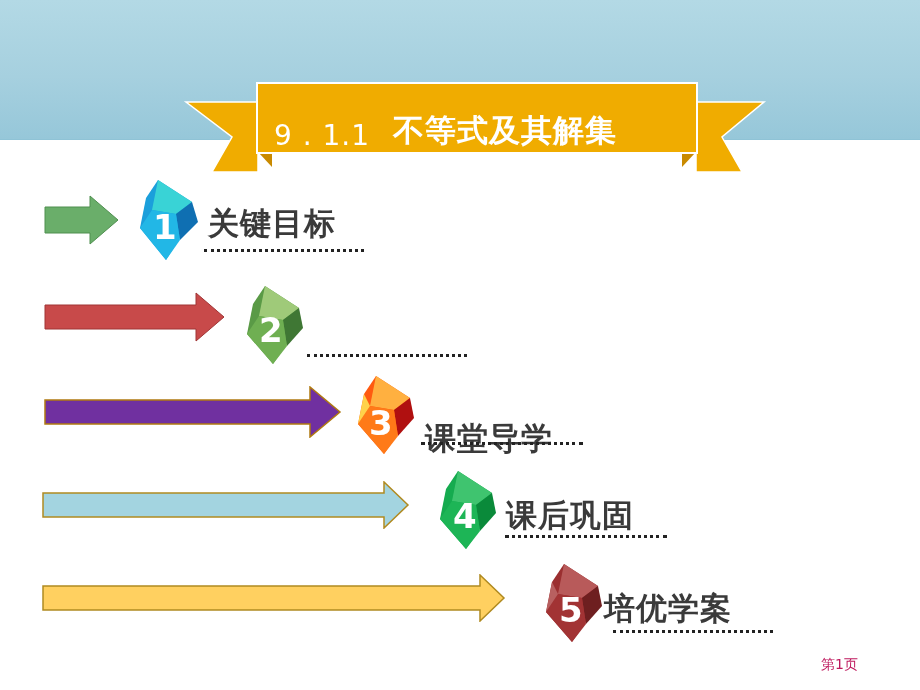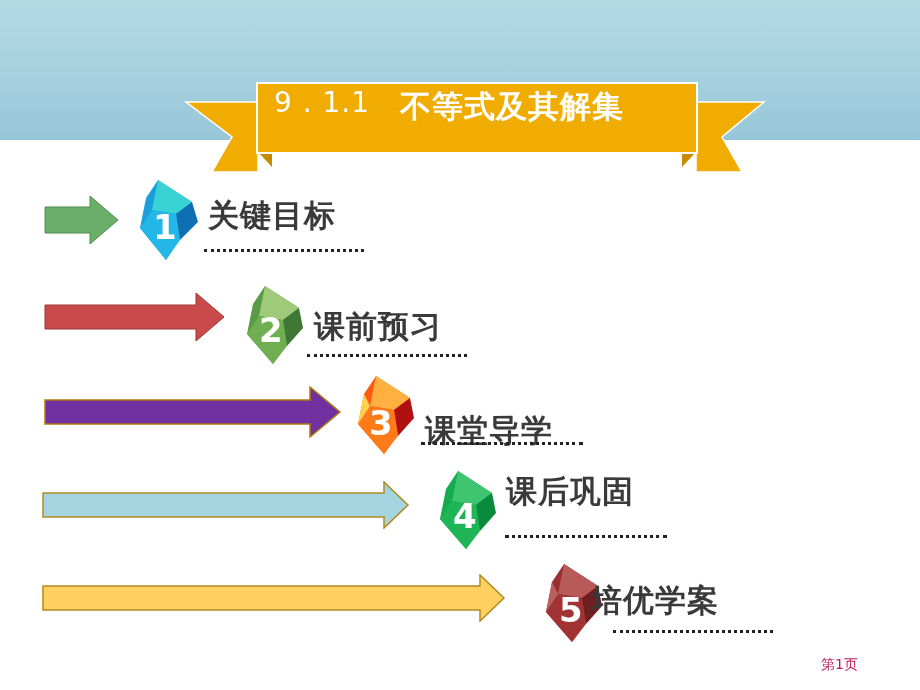--- a/index.html
+++ b/index.html
@@ -1,26 +1,26 @@
 <!DOCTYPE html>
 <html><head>
 <meta charset="utf-8">
 <style>
   html,body{margin:0;padding:0;}
   body{width:920px;height:690px;position:relative;overflow:hidden;background:#ffffff;font-family:"DejaVu Sans","Liberation Sans",sans-serif;}
   .header-band{position:absolute;left:0;top:0;width:920px;height:139px;background:linear-gradient(180deg,#b3d9e5 0%,#a6d0df 55%,#96c7d9 100%);border-bottom:1px solid #8fc3d6;}
   .ribbon{position:absolute;left:0;top:0;width:920px;height:180px;}
-  .title-text{position:absolute;left:258px;top:86px;width:478px;height:66px;display:flex;align-items:flex-start;}
+  .title-text{position:absolute;left:258px;top:86px;width:478px;height:66px;display:flex;align-items:flex-end;}
   .title-num{color:#ffffff;font-family:"DejaVu Sans",sans-serif;font-size:28px;font-weight:normal;letter-spacing:1px;margin-left:16px;white-space:pre;}
-  .title-main{color:#ffffff;font-size:31px;font-weight:bold;margin-left:30px;letter-spacing:1px;}
+  .title-main{color:#ffffff;font-size:31px;font-weight:bold;margin-left:23px;letter-spacing:1px;}
   .row{position:absolute;left:0;width:920px;height:90px;}
   .arrow{position:absolute;}
   .gem{position:absolute;width:66px;height:80px;}
   .gem-num{position:absolute;color:#ffffff;font-family:"DejaVu Sans",sans-serif;font-weight:bold;font-size:34px;}
-  .label{position:absolute;color:#3a3a3a;font-size:31px;font-weight:bold;letter-spacing:1px;}
+  .label{position:absolute;color:#3a3a3a;font-size:31px;font-weight:bold;letter-spacing:1px;margin-top:8px;}
   .dots{position:absolute;height:4px;border-bottom:3px dotted #222;}
   .page-num{position:absolute;left:821px;top:656px;font-size:14px;color:#be185d;}
 </style>
 </head>
 <body>
 
 <div class="header-band"></div>
 
 <svg class="ribbon" viewBox="0 0 920 180" width="920" height="180">
 
@@ -58,21 +58,20 @@
   <svg class="arrow" style="left:44px;top:12px;" width="182" height="50" viewBox="0 0 182 50">
     <polygon points="1,13 152,13 152,1 180,25 152,49 152,37 1,37" fill="#c84a4a" stroke="#a03535" stroke-width="1"></polygon>
   </svg>
   <svg class="gem" style="left:243px;top:6px;" viewBox="0 0 66 80" width="66" height="80">
     <polygon points="22,0 56,22 44,58 30,78 4,48 10,18" fill="#5a9a46"></polygon>
     <polygon points="22,0 56,22 40,34 16,30" fill="#9fca79"></polygon>
     <polygon points="56,22 60,42 44,60 40,34" fill="#3f7734"></polygon>
     <polygon points="16,30 40,34 44,60 30,78 4,48" fill="#6faf52"></polygon>
   </svg>
   <span class="gem-num" style="left:259px;top:30px;">2</span>
-  <span class="label" style="left:314px;top:26px;">课前预习</span>
   <div class="dots" style="left:307px;top:70px;width:160px;"></div>
 </div>
 
 <div class="row" style="top:370px;">
   <svg class="arrow" style="left:44px;top:16px;" width="298" height="52" viewBox="0 0 298 52">
     <polygon points="1,14 266,14 266,1 296,26 266,51 266,38 1,38" fill="#7030a0" stroke="#b07a10" stroke-width="1.5"></polygon>
   </svg>
   <svg class="gem" style="left:354px;top:6px;" viewBox="0 0 66 80" width="66" height="80">
     <polygon points="22,0 56,22 44,58 30,78 4,48 10,18" fill="#ff5a10"></polygon>
     <polygon points="22,0 56,22 40,34 16,30" fill="#ffb040"></polygon>
@@ -89,33 +88,33 @@
   <svg class="arrow" style="left:42px;top:16px;" width="368" height="48" viewBox="0 0 368 48">
     <polygon points="1,12 342,12 342,1 366,24 342,47 342,36 1,36" fill="#a3d4e0" stroke="#b08a20" stroke-width="1.5"></polygon>
   </svg>
   <svg class="gem" style="left:436px;top:6px;" viewBox="0 0 66 80" width="66" height="80">
     <polygon points="22,0 56,22 44,58 30,78 4,48 10,18" fill="#15ab4f"></polygon>
     <polygon points="22,0 56,22 40,34 16,30" fill="#3fc46f"></polygon>
     <polygon points="56,22 60,42 44,60 40,34" fill="#0a8a3a"></polygon>
     <polygon points="16,30 40,34 44,60 30,78 4,48" fill="#1db556"></polygon>
   </svg>
   <span class="gem-num" style="left:453px;top:31px;">4</span>
-  <span class="label" style="left:506px;top:6px;">课后巩固</span>
+  <span class="label" style="left:506px;top:22px;">课后巩固</span>
   <div class="dots" style="left:505px;top:66px;width:162px;"></div>
 </div>
 
 <div class="row" style="top:560px;">
   <svg class="arrow" style="left:42px;top:14px;" width="464" height="48" viewBox="0 0 464 48">
     <polygon points="1,12 438,12 438,1 462,24 438,47 438,36 1,36" fill="#ffd060" stroke="#b08a20" stroke-width="1.5"></polygon>
   </svg>
   <svg class="gem" style="left:542px;top:4px;" viewBox="0 0 66 80" width="66" height="80">
     <polygon points="22,0 56,22 44,58 30,78 4,48 10,18" fill="#9b2f30"></polygon>
     <polygon points="22,0 56,22 40,34 16,30" fill="#b85a5a"></polygon>
     <polygon points="56,22 60,42 44,60 40,34" fill="#6e1f20"></polygon>
     <polygon points="16,30 40,34 44,60 30,78 4,48" fill="#a23334"></polygon>
     <polygon points="10,18 16,30 4,48" fill="#b86060"></polygon>
   </svg>
   <span class="gem-num" style="left:559px;top:30px;">5</span>
-  <span class="label" style="left:591px;top:20px;">培优学案</span>
+  <span class="label" style="left:604px;top:20px;">培优学案</span>
   <div class="dots" style="left:613px;top:66px;width:160px;"></div>
 </div>
 
 <div class="page-num">第1页</div>
 
 </body></html>

